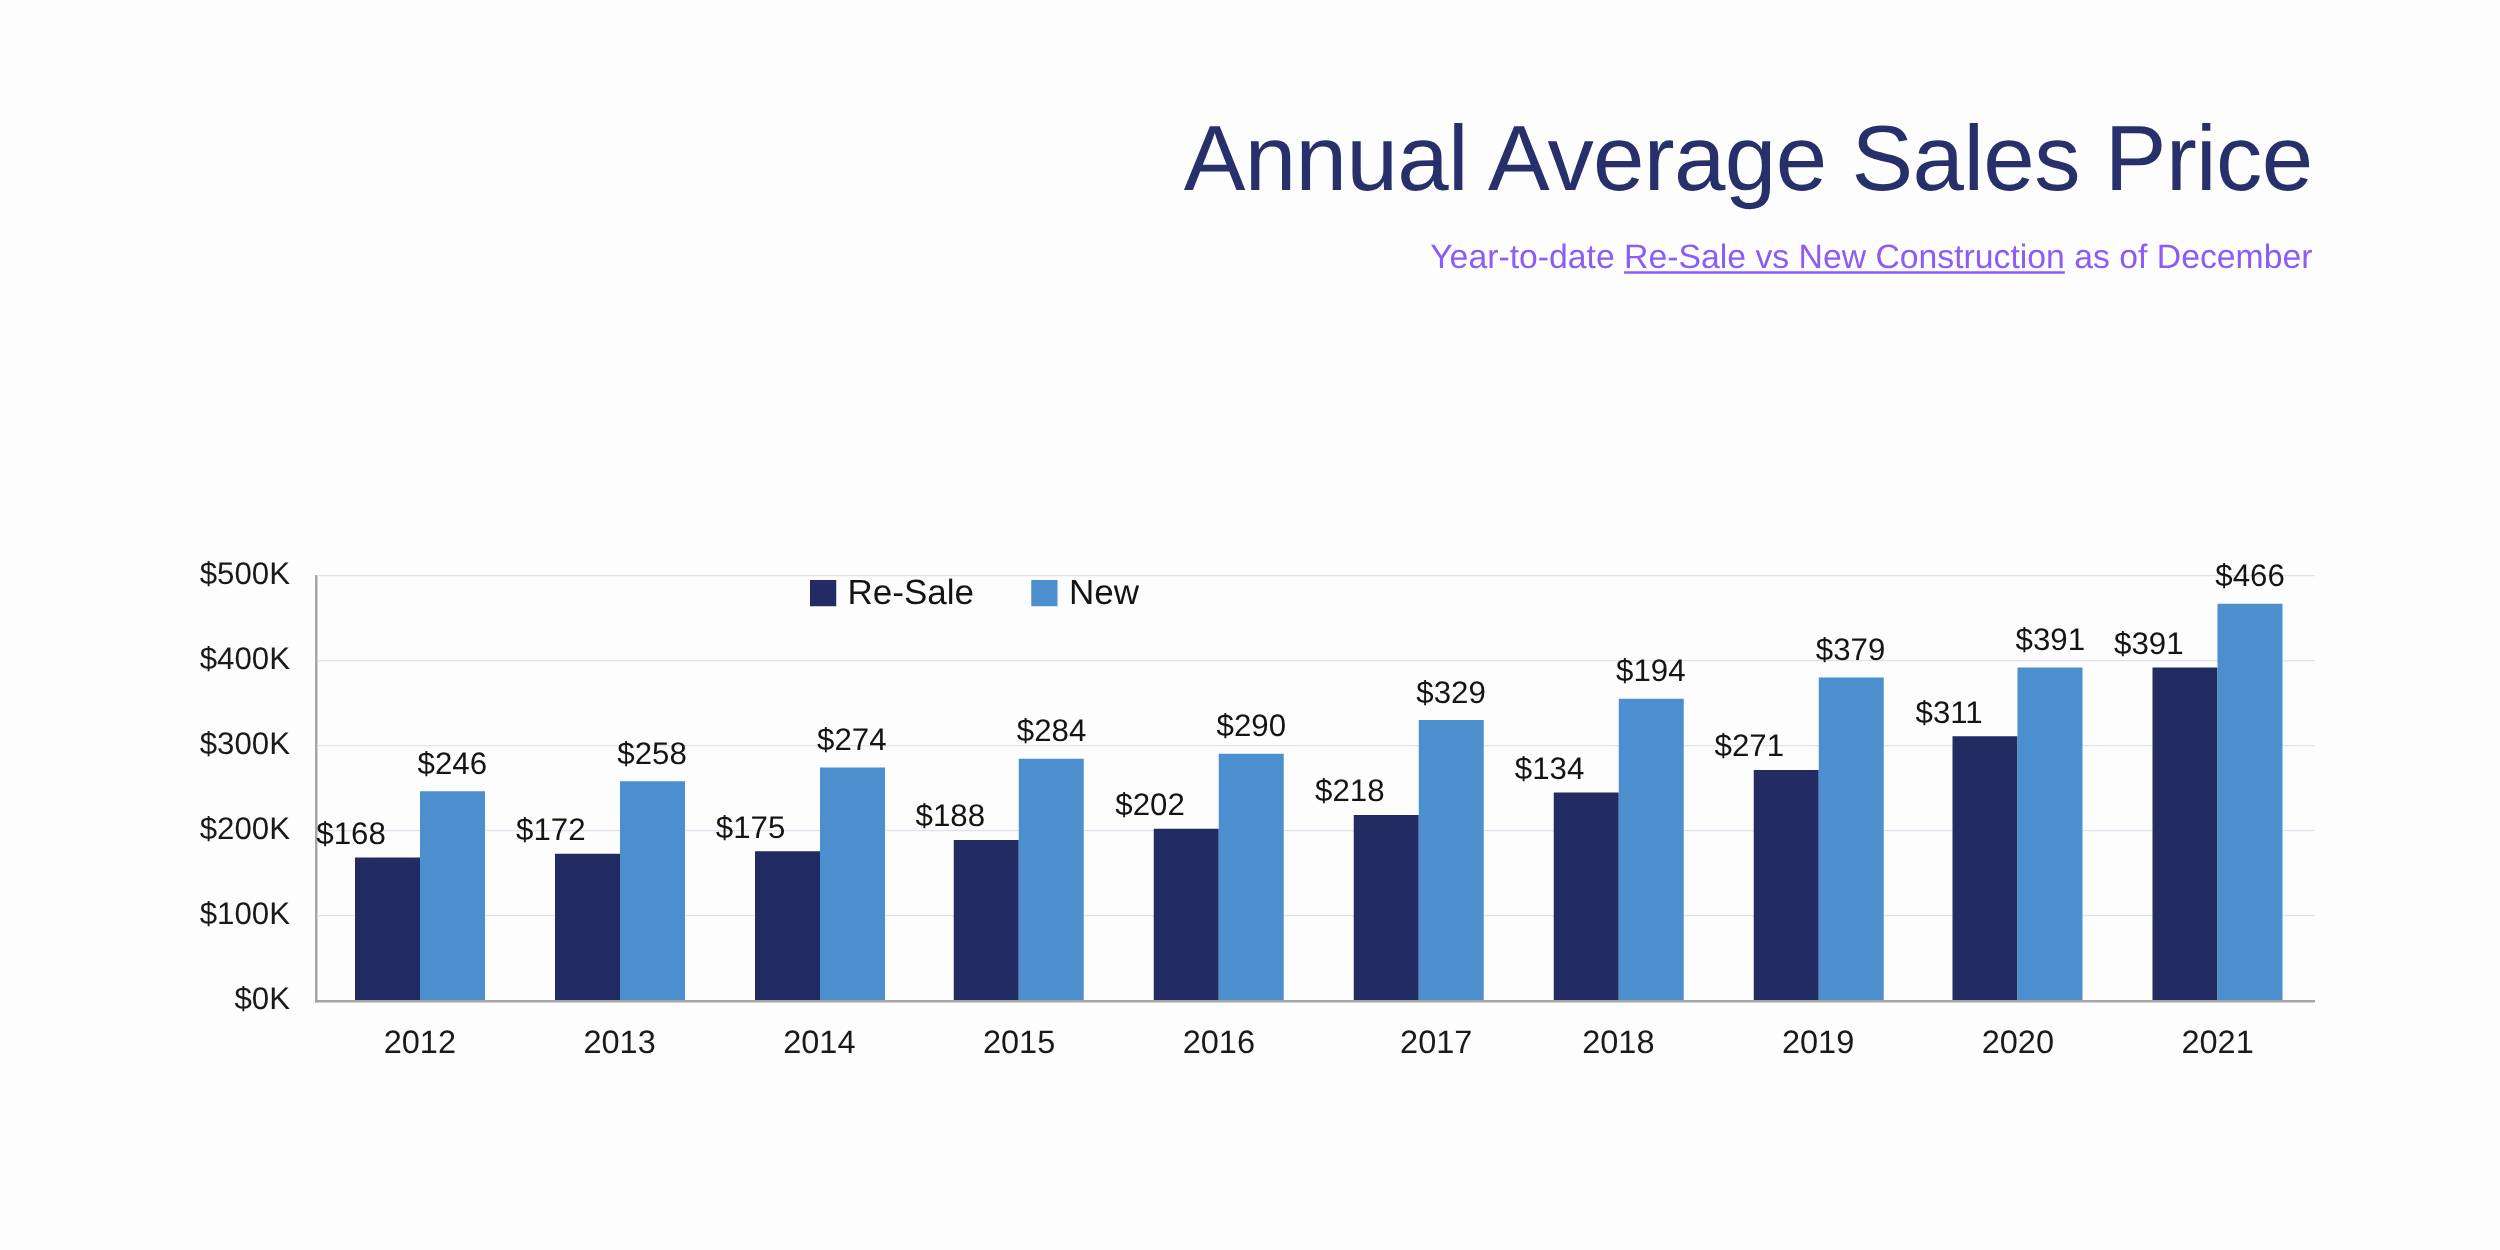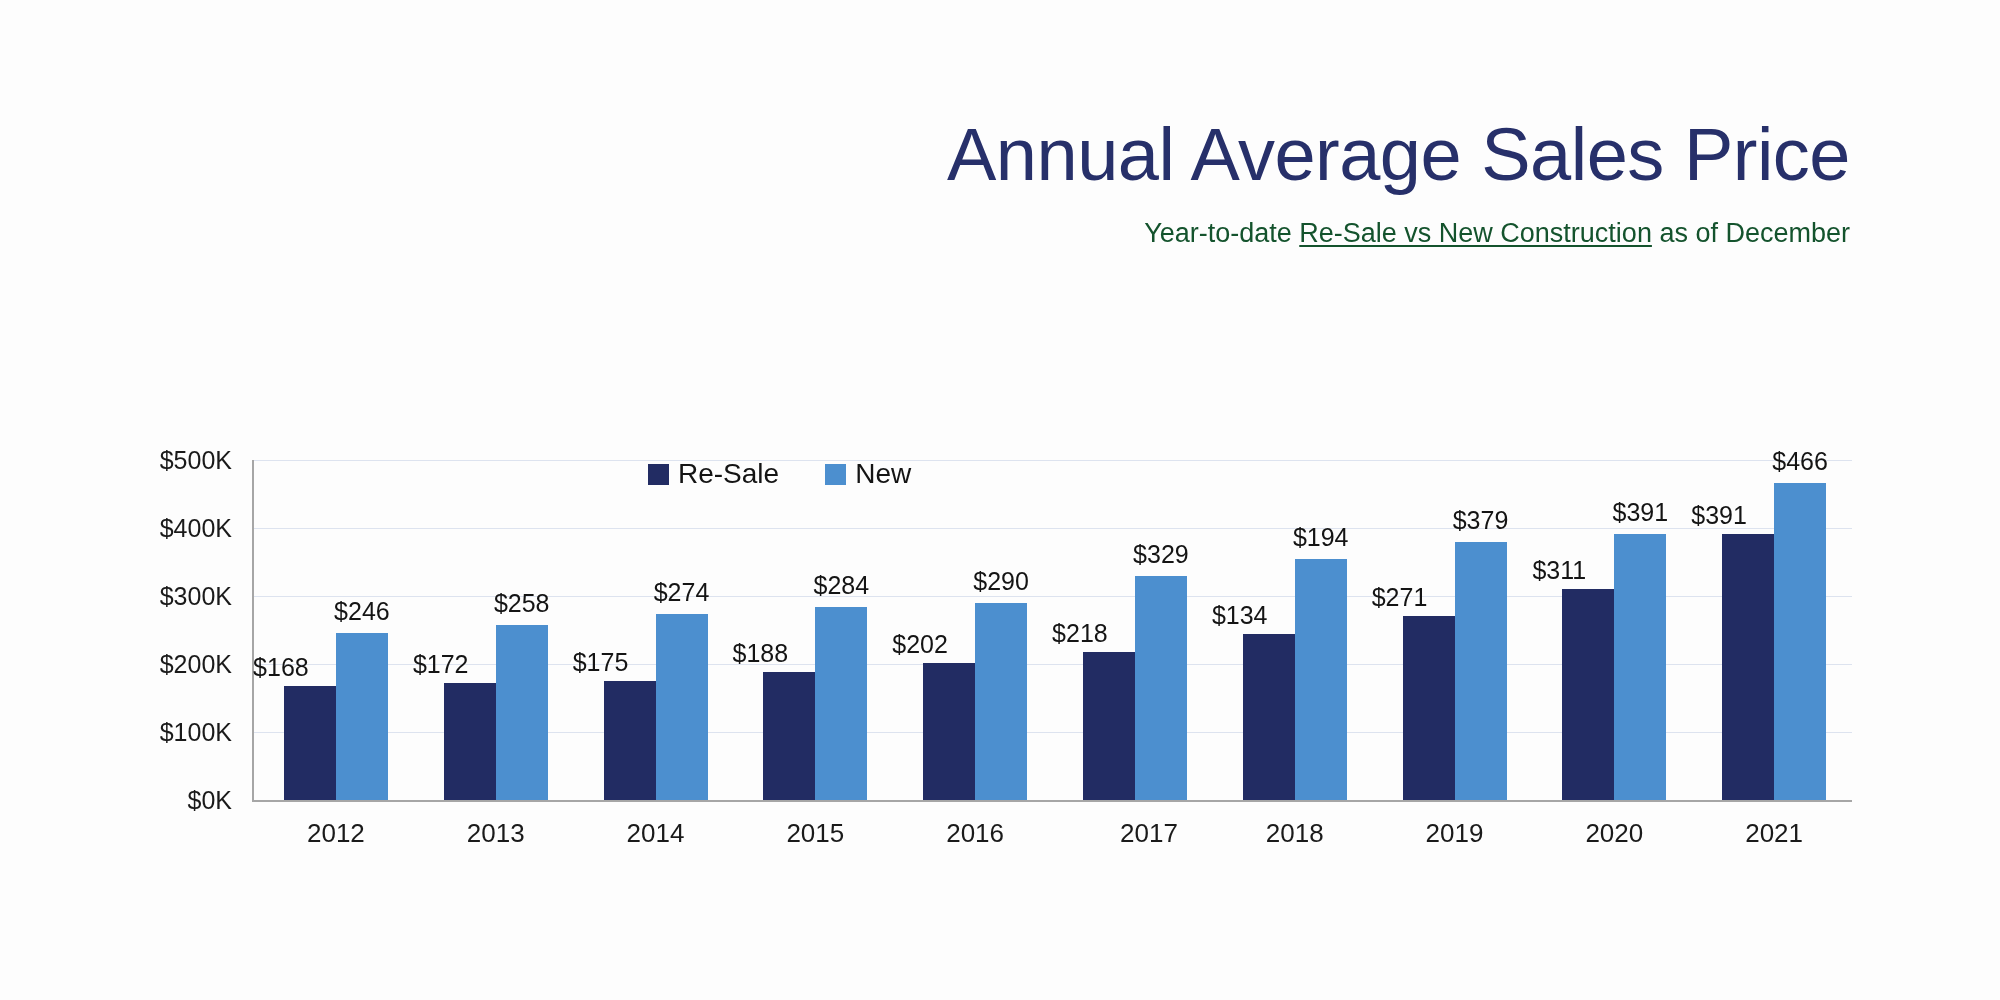--- a/index.html
+++ b/index.html
@@ -15,38 +15,38 @@
     overflow: hidden;
     background: #fdfdfd;
   }
 
   
   #header {
     position: absolute;
     left: 0;
     top: 0;
     width: 1890px;
-    padding-top: 118px;
+    padding-top: 90px;
     text-align: right;
     box-sizing: border-box;
     padding-right: 40px;
   }
   #chart-title {
     font-size: 74px;
     font-weight: 400;
     color: #27306a;
     letter-spacing: -0.5px;
     line-height: 1;
     margin: 0;
     white-space: nowrap;
   }
   #chart-subtitle {
     margin-top: 26px;
     font-size: 27px;
-    color: #14532d;
+    color: #8b5cf6;
     font-weight: 400;
     white-space: nowrap;
   }
   #chart-subtitle .underline {
     text-decoration: underline;
     text-underline-offset: 3px;
   }
 
   
   #chart-area {

